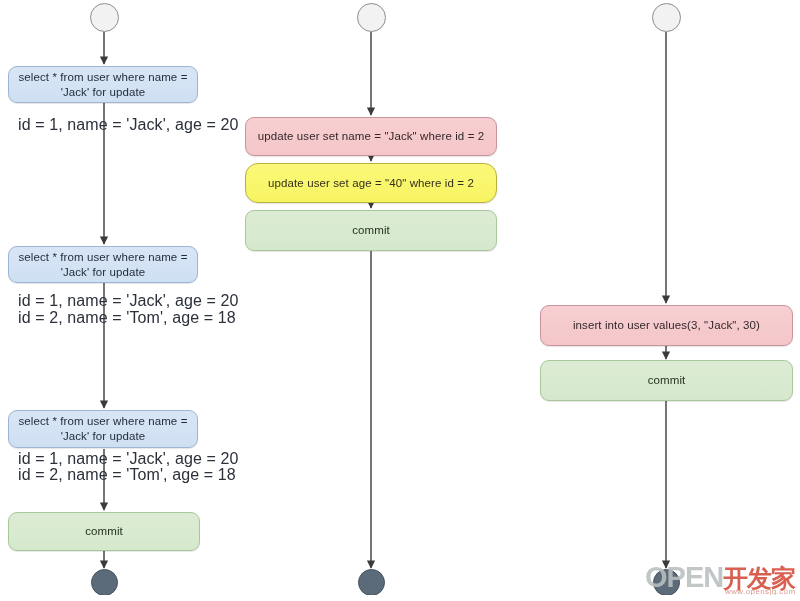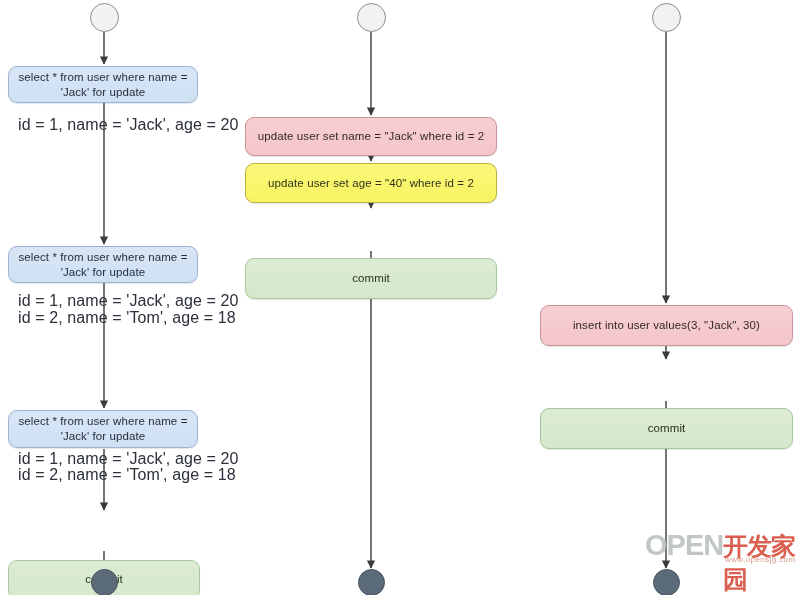--- a/index.html
+++ b/index.html
@@ -52,26 +52,26 @@
   }
   .node.pink {
     background: linear-gradient(180deg,#f7cfd2 0%,#f4c6c9 100%);
     border-color: #c9949a;
     color: #33272a;
   }
   .node.yellow {
     background: linear-gradient(180deg,#fbf87a 0%,#f7f462 100%);
     border-color: #b8b23a;
     color: #33321a;
+    border-radius: 13px;
   }
   .node.green {
     background: linear-gradient(180deg,#dcecd4 0%,#d5e8cc 100%);
     border-color: #a8c79a;
     color: #26331f;
-    margin-top: 48px;
   }
 
   
   .circle {
     position: absolute;
     border-radius: 50%;
     box-sizing: border-box;
   }
   .circle.start {
     background: #f2f2f2;
@@ -89,21 +89,21 @@
     line-height: 17px;
     color: #2b303a;
     white-space: nowrap;
     letter-spacing: 0.1px;
   }
 
   
   #watermark {
     position: absolute;
     left: 645px;
-    top: 526px;
+    top: 558px;
     width: 150px;
     height: 40px;
     pointer-events: none;
     opacity: 0.88;
   }
   #watermark .wm-open {
     position: absolute;
     left: 0;
     top: 3px;
     font-size: 29px;

